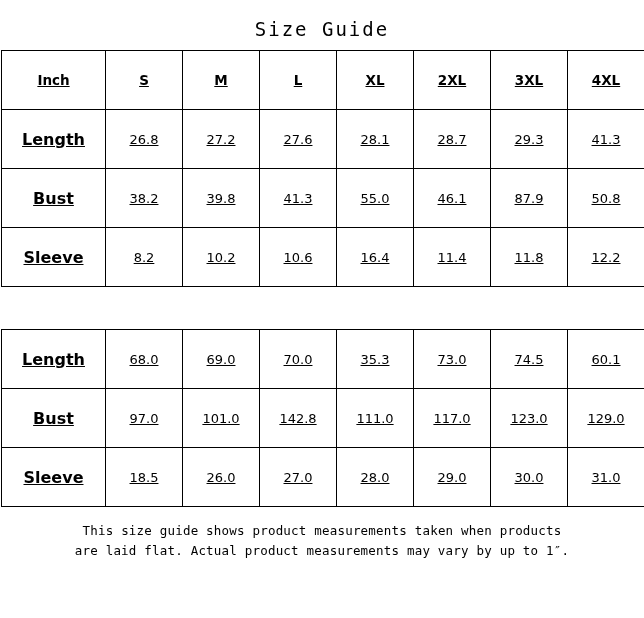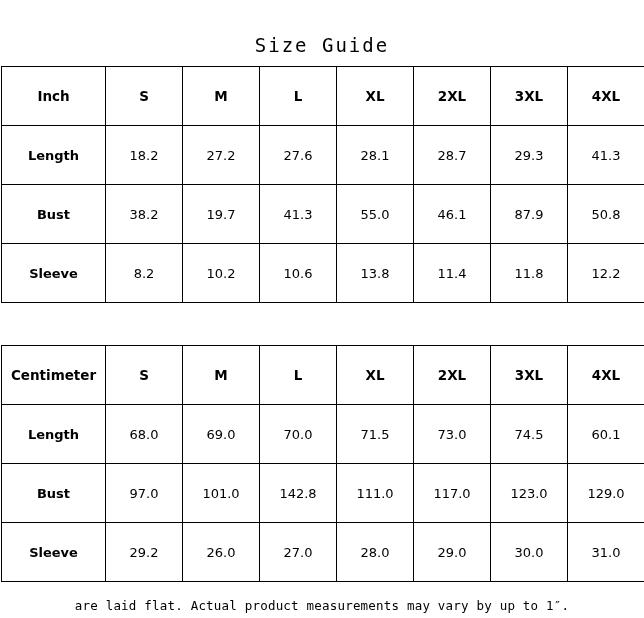--- a/index.html
+++ b/index.html
@@ -20,48 +20,49 @@
     height: 618px;
     background: #ffffff;
     box-sizing: border-box;
   }
   .title {
     text-align: center;
     font-family: "DejaVu Sans Mono", monospace;
     font-size: 19px;
     letter-spacing: 2px;
     color: #000;
-    padding-top: 34px;
+    padding-top: 18px;
     padding-bottom: 10px;
   }
   .table-wrap {
     padding: 0 1px;
   }
   table.size-table {
     width: 642px;
     margin: 0 auto;
     border-collapse: collapse;
     table-layout: fixed;
+    text-decoration: underline;
   }
   table.size-table td {
     border: 1px solid #000000;
     text-align: center;
     vertical-align: middle;
     height: 56px;
     font-size: 13px;
     font-family: "DejaVu Sans", sans-serif;
     color: #000;
   }
   table.size-table td.head {
     font-weight: bold;
     font-size: 13.5px;
   }
   table.size-table td.rowlabel {
     font-weight: bold;
-    font-size: 13px;
+    font-size: 16px;
   }
   col.c0 { width: 104px; }
   col.cx { width: 77px; }
   .gap {
     height: 42px;
     background: #ffffff;
   }
   .footnote {
     text-align: center;
     font-family: "DejaVu Sans Mono", monospace;
@@ -100,44 +101,44 @@
           <td class="head">S</td>
           <td class="head">M</td>
           <td class="head">L</td>
           <td class="head">XL</td>
           <td class="head">2XL</td>
           <td class="head">3XL</td>
           <td class="head">4XL</td>
         </tr>
         <tr>
           <td class="rowlabel">Length</td>
-          <td>18.2</td>
+          <td>26.8</td>
           <td>27.2</td>
           <td>27.6</td>
           <td>28.1</td>
           <td>28.7</td>
           <td>29.3</td>
           <td>41.3</td>
         </tr>
         <tr>
           <td class="rowlabel">Bust</td>
           <td>38.2</td>
-          <td>19.7</td>
+          <td>39.8</td>
           <td>41.3</td>
           <td>55.0</td>
           <td>46.1</td>
           <td>87.9</td>
           <td>50.8</td>
         </tr>
         <tr>
           <td class="rowlabel">Sleeve</td>
           <td>8.2</td>
           <td>10.2</td>
           <td>10.6</td>
-          <td>13.8</td>
+          <td>16.4</td>
           <td>11.4</td>
           <td>11.8</td>
           <td>12.2</td>
         </tr>
       </tbody>
     </table>
   </div>
 
   <div class="gap"></div>
 
@@ -148,60 +149,51 @@
           <col class="cx">
           <col class="cx">
           <col class="cx">
           <col class="cx">
           <col class="cx">
           <col class="cx">
           <col class="cx">
       </colgroup>
       <tbody>
         <tr>
-          <td class="head">Centimeter</td>
-          <td class="head">S</td>
-          <td class="head">M</td>
-          <td class="head">L</td>
-          <td class="head">XL</td>
-          <td class="head">2XL</td>
-          <td class="head">3XL</td>
-          <td class="head">4XL</td>
-        </tr>
-        <tr>
           <td class="rowlabel">Length</td>
           <td>68.0</td>
           <td>69.0</td>
           <td>70.0</td>
-          <td>71.5</td>
+          <td>35.3</td>
           <td>73.0</td>
           <td>74.5</td>
           <td>60.1</td>
         </tr>
         <tr>
           <td class="rowlabel">Bust</td>
           <td>97.0</td>
           <td>101.0</td>
           <td>142.8</td>
           <td>111.0</td>
           <td>117.0</td>
           <td>123.0</td>
           <td>129.0</td>
         </tr>
         <tr>
           <td class="rowlabel">Sleeve</td>
-          <td>29.2</td>
+          <td>18.5</td>
           <td>26.0</td>
           <td>27.0</td>
           <td>28.0</td>
           <td>29.0</td>
           <td>30.0</td>
           <td>31.0</td>
         </tr>
       </tbody>
     </table>
   </div>
 
   <div class="footnote">
+    <span class="line">This size guide shows product measurements taken when products</span>
     <span class="line">are laid flat. Actual product measurements may vary by up to 1″.</span>
   </div>
 
 </div>
 
 </body></html>

